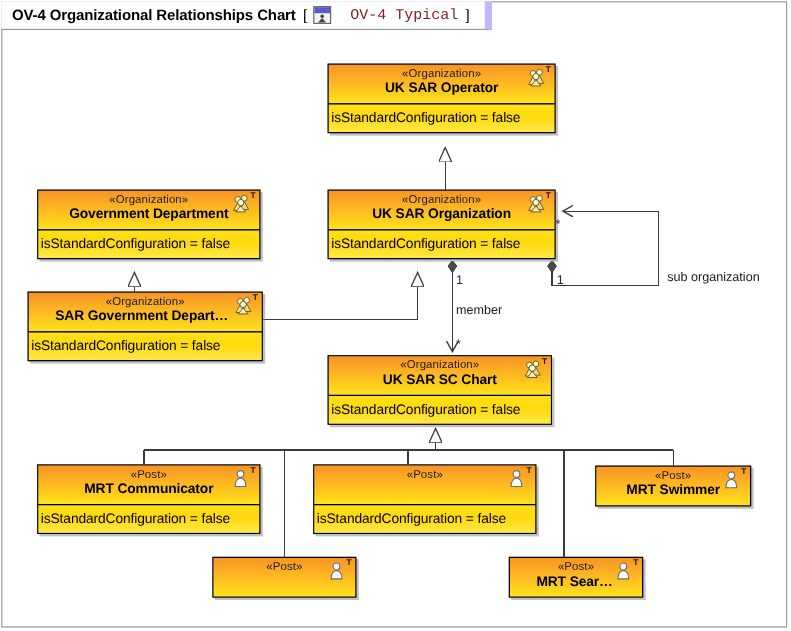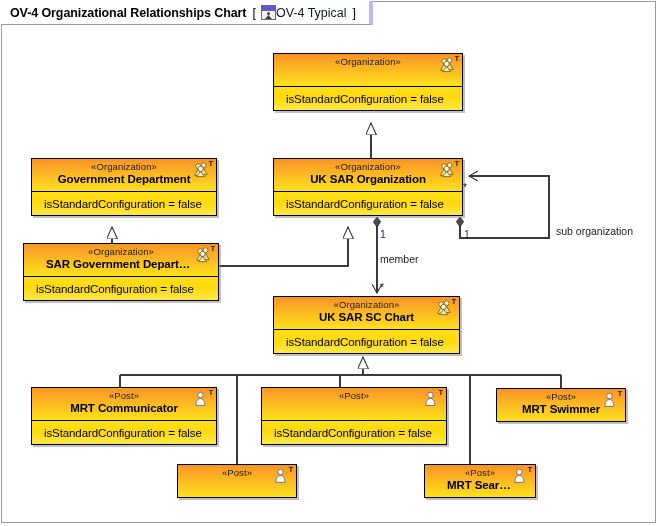--- a/index.html
+++ b/index.html
@@ -20,38 +20,38 @@
     width:655px;height:522px;
     border:1px solid #9a9a9a;
     background:#ffffff;
     box-sizing:border-box;
   }
   
   #title-tab{
     position:absolute;left:1px;top:1px;
     height:24px;
     background:#ffffff;
-    border-right:4px solid #c4b5fd;
+    border-right:6px solid #c4b5fd;
     border-bottom:1px solid #9a9a9a;
     box-sizing:border-box;
     display:flex;align-items:center;
     padding:0 10px 0 9px;
     white-space:nowrap;
     z-index:30;
   }
   #title-tab:after{
     content:"";position:absolute;right:-1px;top:0;
     width:0;height:0;
   }
   .title-main{
     font-size:12.5px;font-weight:bold;color:#000000;
     letter-spacing:-0.1px;
   }
   .title-br{font-size:12.5px;color:#000;margin:0 3px 0 6px;}
-  .title-sub{font-size:12.5px;color:#0f172a;margin-left:0;}
+  .title-sub{font-size:12.5px;color:#7f1d1d;margin-left:16px;font-family:Liberation Mono, monospace;}
   .tab-icon{
     display:inline-block;width:15px;height:15px;
     margin-left:2px;position:relative;vertical-align:-3px;
     border:1px solid #6b6b6b;background:#f3f3f3;
     box-sizing:border-box;
   }
   .tab-icon .cap{
     position:absolute;left:0;top:0;right:0;height:5px;
     background:#5a5ac8;
   }
@@ -94,21 +94,21 @@
   .node .nm{
     font-size:11.5px;font-weight:bold;color:#000000;line-height:14px;
     letter-spacing:-0.1px;
     padding:0 22px;
     white-space:nowrap;overflow:hidden;text-overflow:ellipsis;
   }
   .node .body{
     height:23px;
     background:linear-gradient(to bottom,#ffe01c 0%,#ffd90b 45%,#ffe84a 100%);
     display:flex;align-items:center;
-    padding-left:12px;
+    padding-left:2px;
     box-sizing:border-box;
   }
   .node .attr{
     font-size:11.5px;color:#000000;white-space:nowrap;
     letter-spacing:-0.1px;
   }
 
   
   .sicon{
     position:absolute;right:4px;top:3px;
@@ -190,20 +190,21 @@
   <div class="elabel" style="left:556px;top:225px;">sub organization</div>
 
   <div class="mult" style="left:380px;top:228px;">1</div>
   <div class="mult" style="left:380px;top:281px;">*</div>
   <div class="mult" style="left:464px;top:228px;">1</div>
   <div class="mult" style="left:463px;top:181px;">*</div>
 
 <div class="node" style="left: 273px; top: 53px; width: 190px; height: 58px;">
       <div class="hdr">
         <div class="stereo">«Organization»</div>
+        <div class="nm">UK SAR Operator</div>
         <span class="sicon"><svg width="19" height="17" viewBox="0 0 19 17">
             <g stroke="#6b5a18" stroke-width="0.8">
               <circle cx="5.2" cy="4.2" r="2.4" fill="#fff6cf"></circle>
               <path d="M1.6,13.4 L5.2,7.0 L8.8,13.4 Z" fill="#f2e3a8"></path>
               <circle cx="10.6" cy="3.2" r="2.4" fill="#fff6cf"></circle>
               <path d="M7.0,12.6 L10.6,6.0 L14.2,12.6 Z" fill="#efd88c"></path>
               <circle cx="7.6" cy="6.8" r="2.6" fill="#fffbe6"></circle>
               <path d="M3.4,14.6 L7.6,9.6 L11.8,14.6 Z" fill="#f7ecb9"></path>
             </g>
           </svg><span class="t">T</span></span>

